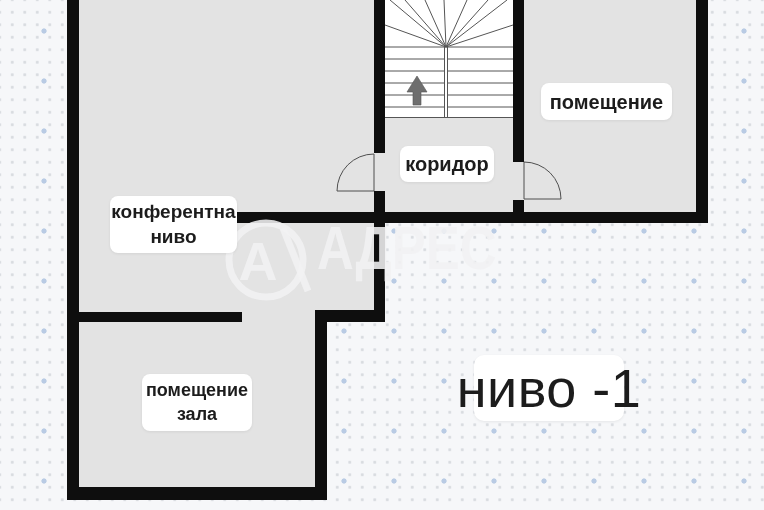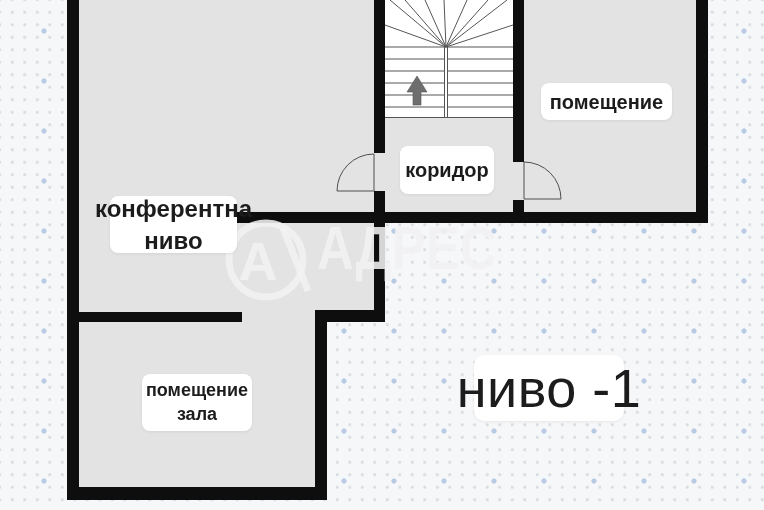--- a/index.html
+++ b/index.html
@@ -24,21 +24,21 @@
     flex-direction: column;
     align-items: center;
     justify-content: center;
     color: #1c1c1c;
     font-weight: 700;
     box-shadow: 0 1px 3px rgba(0,0,0,0.07);
     line-height: 1.3;
     white-space: nowrap;
     z-index: 40;
   }
-  .label-sm { font-size: 24px; }
+  .label-sm { font-size: 19px; }
   .label-lg { font-size: 54px; font-weight: 400; letter-spacing: 0.5px; }
   #stairwell { position: absolute; left: 385px; top: 0; width: 128px; height: 118px; background: #ffffff; z-index: 10; }
   #door-arcs { position: absolute; left: 0; top: 0; width: 764px; height: 510px; z-index: 25; pointer-events: none; }
   #watermark { position: absolute; left: 0; top: 0; width: 764px; height: 398px; z-index: 30; pointer-events: none; }
   .wm-brand {
     position: absolute; left: 317px; top: 212px;
     font-size: 62px; font-weight: bold;
     color: rgba(241,241,242,0.88);
     letter-spacing: 0px;
     transform: scaleX(0.82);
@@ -126,21 +126,21 @@
     <line x1="283" y1="228" x2="308" y2="291" stroke="rgba(241,241,242,0.88)" stroke-width="7"></line>
   </svg>
   <div class="wm-brand">АДРЕС</div>
 </div>
 
 <div class="label-box label-sm" style="left:110px; top:196px; width:127px; height:57px;">
   <span>конферентна</span>
   <span>ниво</span>
 </div>
 
-<div class="label-box label-sm" style="left:400px; top:146px; width:94px; height:48px; font-size:20px;">
+<div class="label-box label-sm" style="left:400px; top:146px; width:94px; height:36px; font-size:20px;">
   <span>коридор</span>
 </div>
 
 <div class="label-box label-sm" style="left:541px; top:83px; width:131px; height:37px; font-size:20px;">
   <span>помещение</span>
 </div>
 
 <div class="label-box label-sm" style="left:142px; top:374px; width:110px; height:57px; font-size:18px;">
   <span>помещение</span>
   <span>зала</span>

